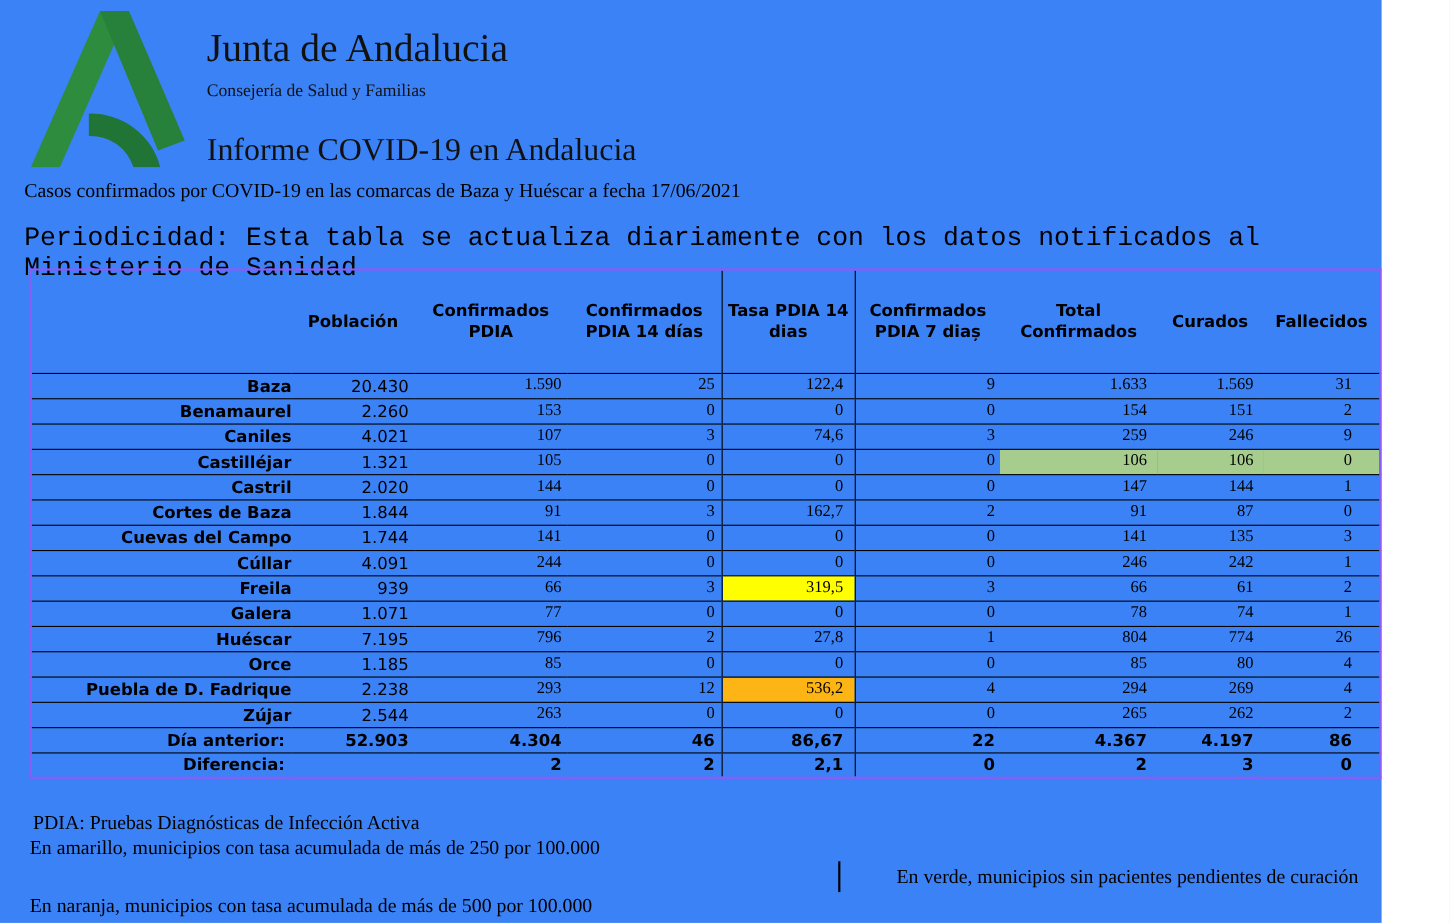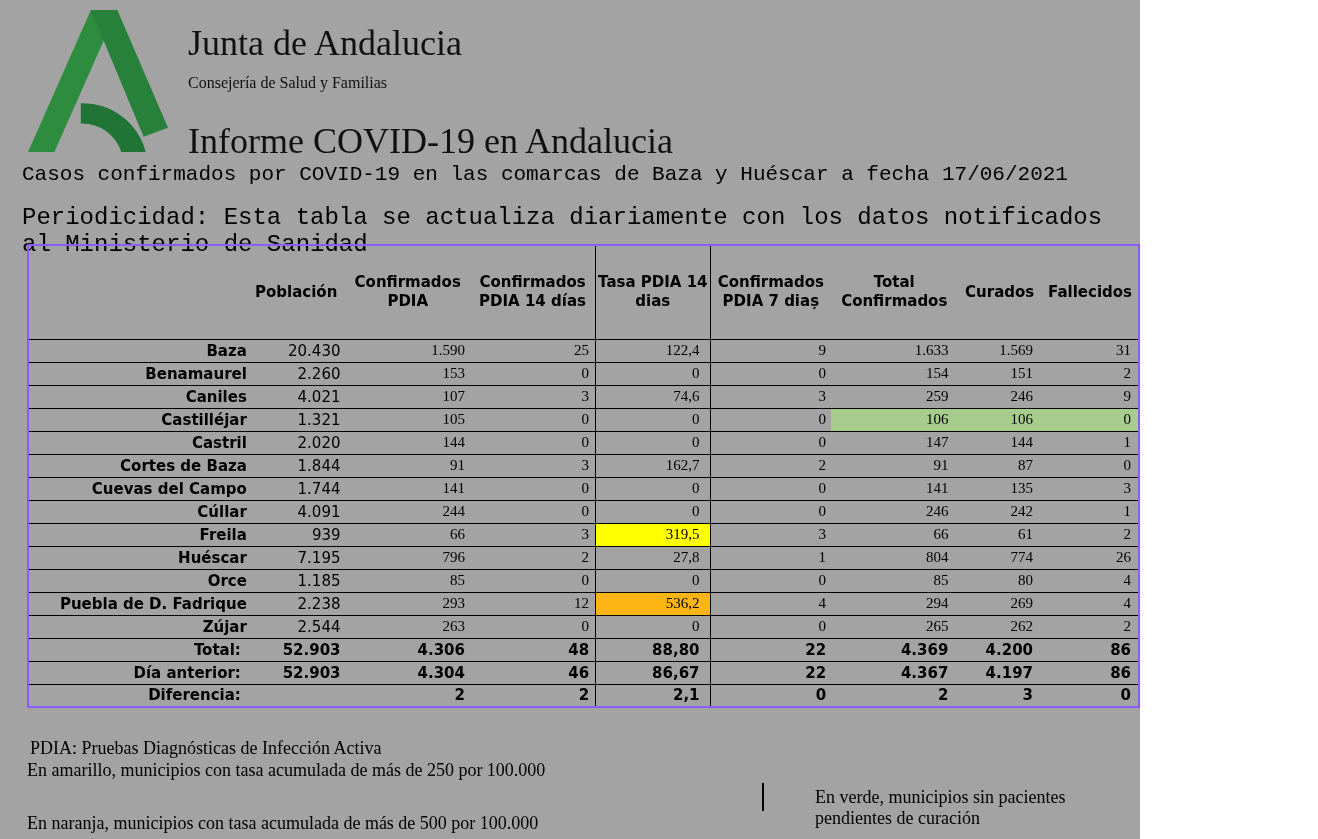--- a/index.html
+++ b/index.html
@@ -1,42 +1,42 @@
 <!DOCTYPE html>
 <html><head>
 <meta charset="utf-8">
 <style>
   * { margin:0; padding:0; box-sizing:border-box; }
   html,body { background:#ffffff; }
   #page {
     position:relative;
-    width:1140px; height:839px;
-    background:#a3a3a3;
+    width:1256px; height:839px;
+    background:#3b82f6;
     font-family:"Liberation Serif", serif;
     color:#000;
     overflow:hidden;
   }
 
   
   #logo { position:absolute; left:26px; top:8px; width:142px; height:144px; }
   .org-title {
     position:absolute; left:188px; top:22px;
     font-size:36px; font-family:"Liberation Serif", serif; color:#111;
   }
   .dept-title {
     position:absolute; left:188px; top:74px;
     font-size:16px; font-family:"Liberation Serif", serif; color:#111;
   }
   .report-title {
     position:absolute; left:188px; top:120px;
-    font-size:36px; font-family:"Liberation Serif", serif; color:#111;
+    font-size:29px; font-family:"Liberation Serif", serif; color:#111;
   }
   .subtitle {
     position:absolute; left:22px; top:163px;
-    font-size:21px; font-family:Liberation Mono, monospace;
+    font-size:18px; font-family:Liberation Serif, serif;
   }
   .periodicity {
     position:absolute; left:22px; top:204px;
     font-size:24px; font-family:Liberation Mono, monospace;
   }
 
   
   #covid-table {
     position:absolute; left:27px; top:244px;
     border-collapse:collapse;
@@ -62,21 +62,21 @@
   td.c0 { font-family:"DejaVu Sans", sans-serif; padding-right:5px; }
   td.c1, td.c2, td.c3, td.c4, td.c5, td.c6, td.c7 {
     font-family:"Liberation Serif", serif; font-size:17px;
   }
   td.c1 { padding-right:5px; }
   td.c2 { padding-right:6px; }
   td.c3 { padding-right:10px;padding-left:48px; }
   td.c4 { padding-right:5px; }
   td.c5 { padding-right:9px; }
   td.c6 { padding-right:9px; }
-  td.c7 { padding-right:7px; }
+  td.c7 { padding-right:25px; }
   
   th.col3, td.c3 { border-left:1px solid #000; border-right:1px solid #000; }
   
   tr.summary td { font-family:"DejaVu Sans", sans-serif !important; font-weight:bold; font-size:15px; height:24px; }
   tr.summary td.name { text-align:right; padding-right:6px; }
 
   
   .fn { position:absolute; font-size:18px; font-family:"Liberation Serif", serif; }
   #fn-pdia   { left:30px; top:738px; }
   #fn-yellow { left:27px; top:760px; }
@@ -223,20 +223,31 @@
           <td class="c0">939</td>
           <td class="c1">66</td>
           <td class="c2">3</td>
           <td class="c3" style="background: rgb(255, 255, 0);">319,5</td>
           <td class="c4">3</td>
           <td class="c5">66</td>
           <td class="c6">61</td>
           <td class="c7">2</td>
         </tr>
         <tr>
+          <td class="name">Galera</td>
+          <td class="c0">1.071</td>
+          <td class="c1">77</td>
+          <td class="c2">0</td>
+          <td class="c3">0</td>
+          <td class="c4">0</td>
+          <td class="c5">78</td>
+          <td class="c6">74</td>
+          <td class="c7">1</td>
+        </tr>
+        <tr>
           <td class="name">Huéscar</td>
           <td class="c0">7.195</td>
           <td class="c1">796</td>
           <td class="c2">2</td>
           <td class="c3">27,8</td>
           <td class="c4">1</td>
           <td class="c5">804</td>
           <td class="c6">774</td>
           <td class="c7">26</td>
         </tr>
@@ -265,31 +276,20 @@
         <tr>
           <td class="name">Zújar</td>
           <td class="c0">2.544</td>
           <td class="c1">263</td>
           <td class="c2">0</td>
           <td class="c3">0</td>
           <td class="c4">0</td>
           <td class="c5">265</td>
           <td class="c6">262</td>
           <td class="c7">2</td>
-        </tr>
-        <tr class="summary">
-          <td class="name">Total:</td>
-          <td class="c0">52.903</td>
-          <td class="c1">4.306</td>
-          <td class="c2">48</td>
-          <td class="c3">88,80</td>
-          <td class="c4">22</td>
-          <td class="c5">4.369</td>
-          <td class="c6">4.200</td>
-          <td class="c7">86</td>
         </tr>
         <tr class="summary">
           <td class="name">Día anterior:</td>
           <td class="c0">52.903</td>
           <td class="c1">4.304</td>
           <td class="c2">46</td>
           <td class="c3">86,67</td>
           <td class="c4">22</td>
           <td class="c5">4.367</td>
           <td class="c6">4.197</td>

